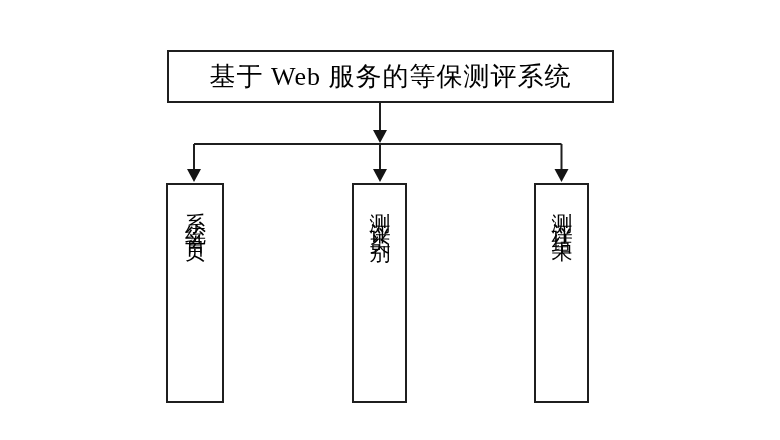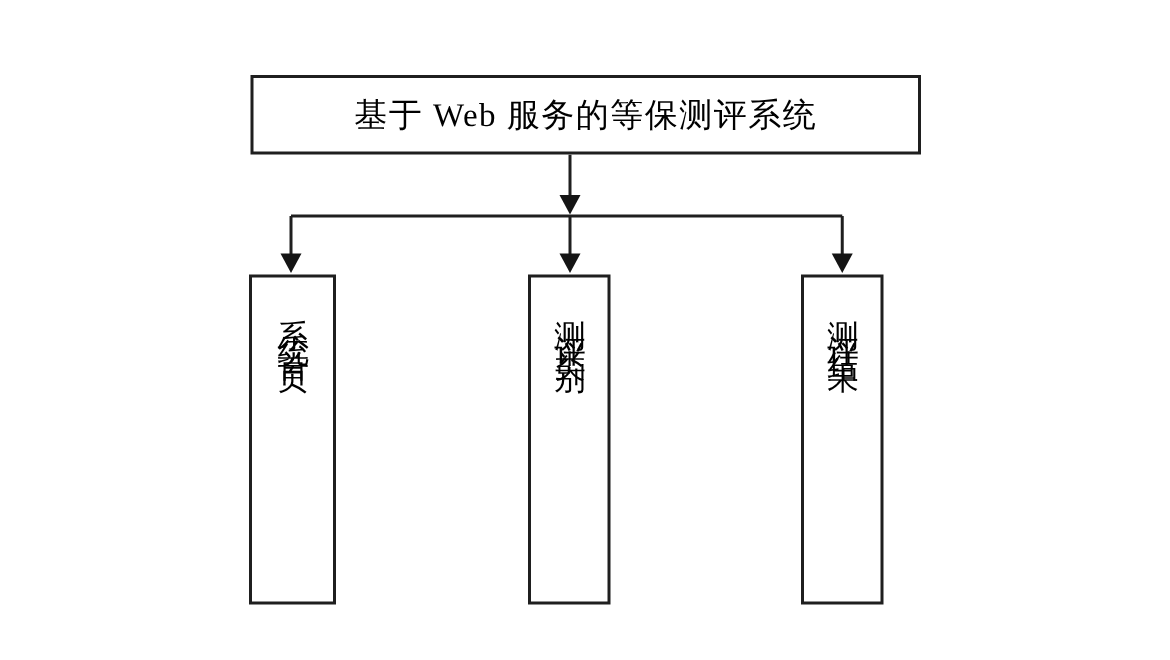--- a/index.html
+++ b/index.html
@@ -39,21 +39,21 @@
   .root-box {
     left: 167px;
     top: 50px;
     width: 447px;
     height: 53px;
     display: flex;
     align-items: center;
     justify-content: center;
   }
   .root-label {
-    font-size: 22px;
+    font-size: 26px;
     color: #000000;
     letter-spacing: 1px;
     white-space: nowrap;
   }
   .child-box {
     top: 183px;
     height: 220px;
     display: flex;
     justify-content: center;
   }

